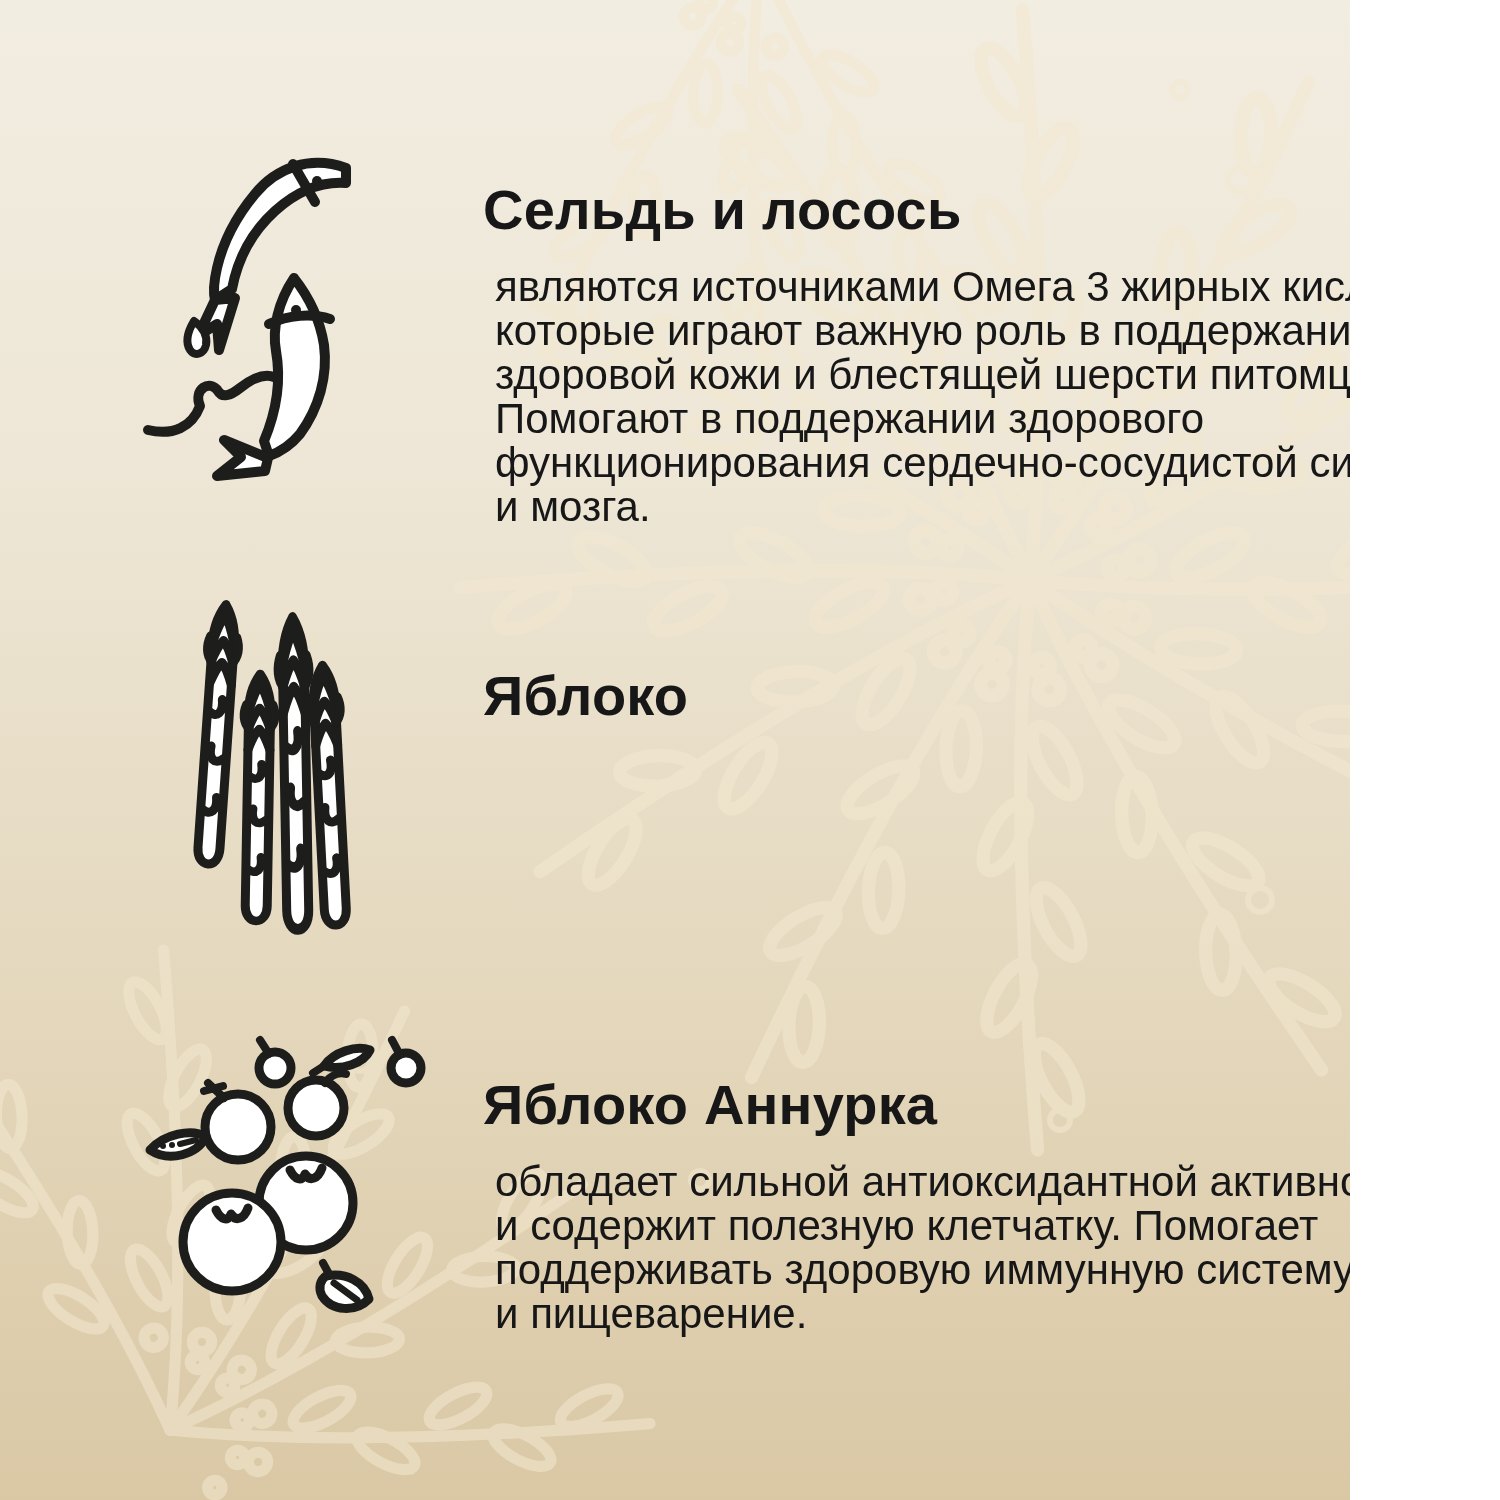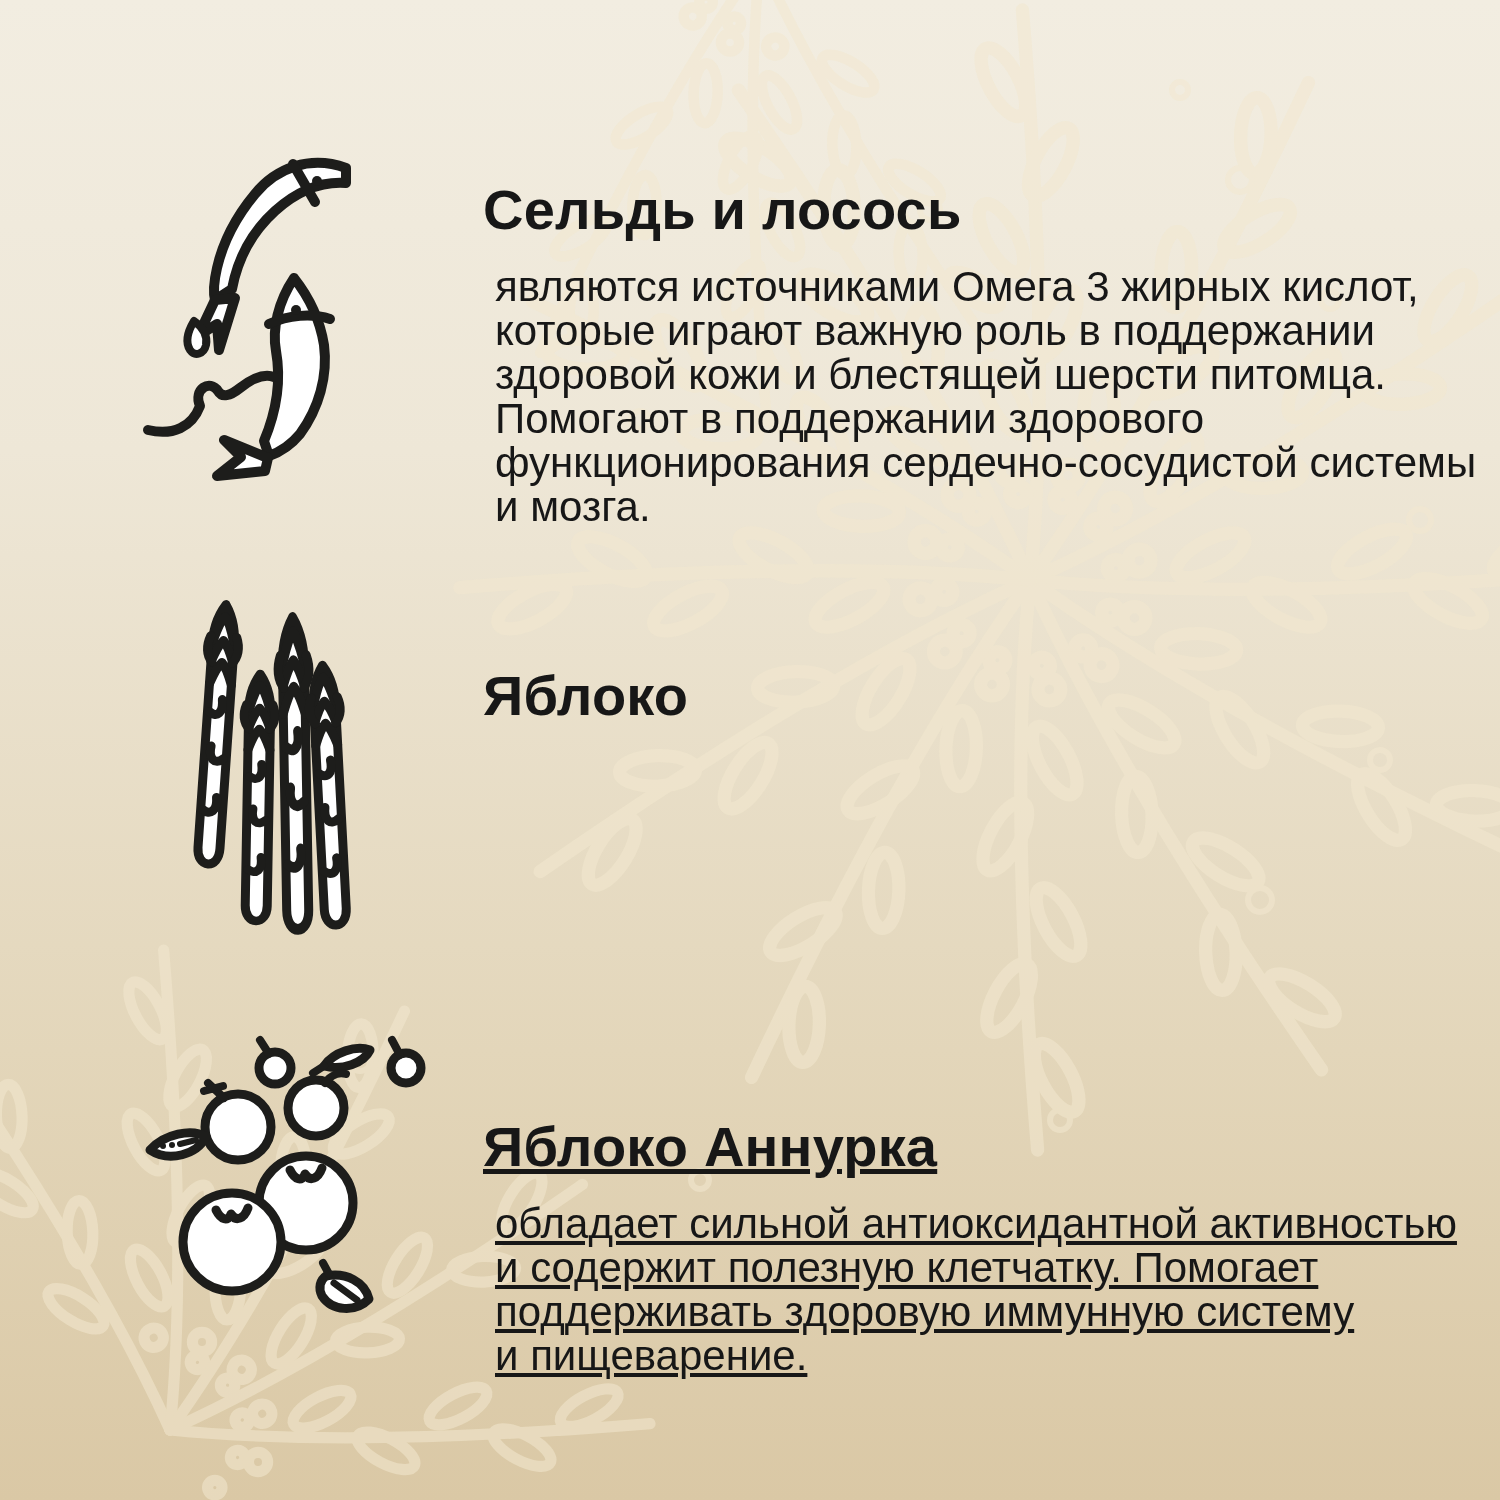--- a/index.html
+++ b/index.html
@@ -1,37 +1,37 @@
 <!DOCTYPE html>
 <html><head>
 <meta charset="utf-8">
 <style>
   html, body { margin: 0; padding: 0; }
   .canvas {
     position: relative;
-    width: 1500px;
+    width: 1350px;
     height: 1500px;
     overflow: hidden;
     background: linear-gradient(180deg, #f2ede1 0%, #eee7d7 30%, #e3d6ba 70%, #dac8a5 100%);
     font-family: "Liberation Sans", "DejaVu Sans", sans-serif;
     color: #171717;
   }
   .bg-pattern {
     position: absolute;
     left: 0; top: 0;
     pointer-events: none;
   }
   .icon { position: absolute; }
   .icon-fish      { left: 118px; top: 138px; }
   .icon-asparagus { left: 140px; top: 585px; }
   .icon-apples    { left: 128px; top: 1028px; }
   .text-col { position: absolute; left: 483px; width: 990px; }
   .text-col.s1 { top: 178px; }
   .text-col.s2 { top: 664px; }
-  .text-col.s3 { top: 1115px; text-decoration: underline; }
+  .text-col.s3 { top: 1073px; }
   .sec-title {
     margin: 0 0 23px 0;
     font-size: 56px;
     line-height: 64px;
     font-weight: 700;
     letter-spacing: 0.2px;
     white-space: pre;
   }
   .sec-body {
     margin: 12px;

